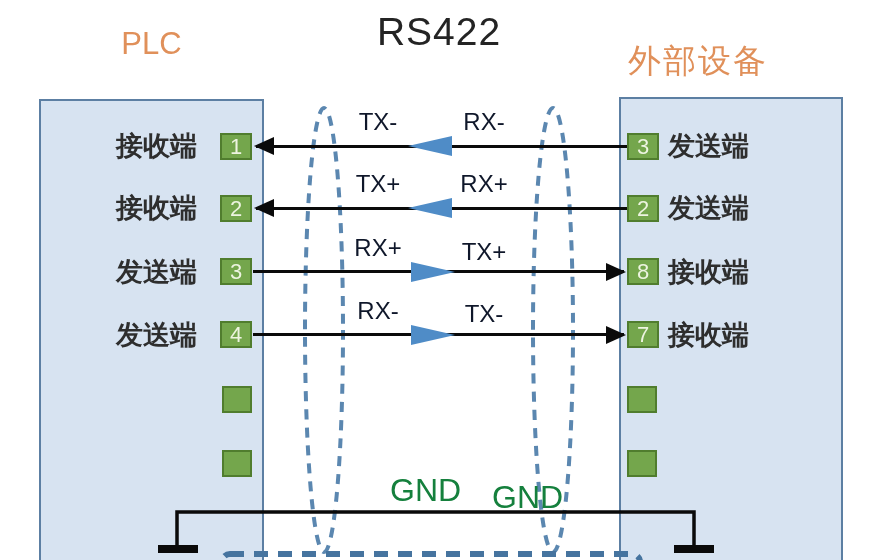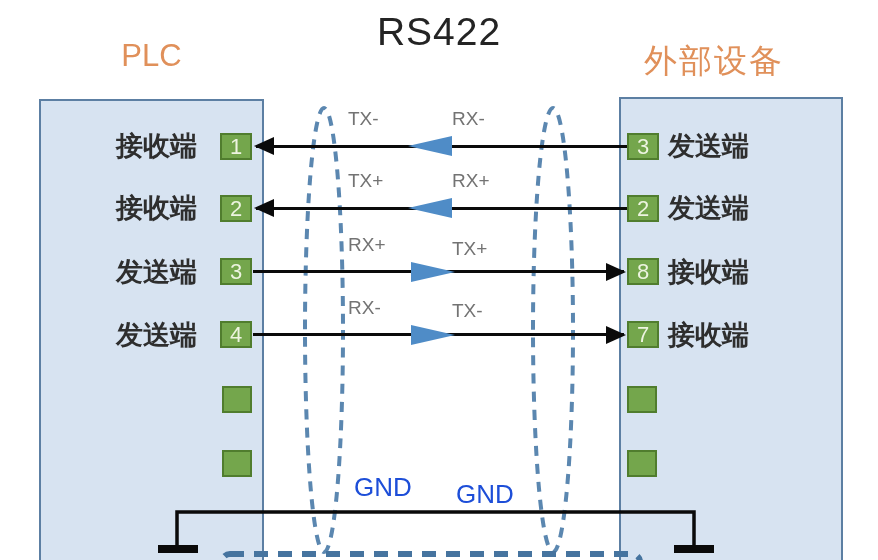--- a/index.html
+++ b/index.html
@@ -4,22 +4,22 @@
 <style>
   html,body{margin:0;padding:0;}
   body{
     width:878px;height:560px;position:relative;overflow:hidden;background:#ffffff;
     font-family:"Liberation Sans","DejaVu Sans",sans-serif;
   }
   .abs{position:absolute;}
   
   .title{left:0;top:10px;width:878px;text-align:center;font-size:39px;color:#242424;letter-spacing:1px;}
   .dev-label{font-size:31px;color:#e0905a;}
-  .dev-label.left{left:39px;top:38px;width:225px;text-align:center;}
-  .dev-label.right{left:644px;top:39px;font-size:33px;letter-spacing:2px;}
+  .dev-label.left{left:39px;top:26px;width:225px;text-align:center;}
+  .dev-label.right{left:628px;top:39px;font-size:33px;letter-spacing:2px;}
   
   .panel{background:#d7e3f1;border:2px solid #5c7fa3;border-bottom:none;}
   .panel.left{left:39px;top:99px;width:221px;height:461px;}
   .panel.right{left:619px;top:97px;width:220px;height:463px;}
   
   .pinbox{width:32px;height:27px;background:#74a64c;border:2px solid #507d2e;box-sizing:border-box;
           color:#edf4e0;font-size:22px;line-height:23px;text-align:center;}
   .pin-l{left:220px;}  .pin-r{left:627px;}
   .pt0{top:133px;} .pt1{top:195px;} .pt2{top:258px;} .pt3{top:321px;}
   .pt4{top:386px;} .pt5{top:450px;}
@@ -33,26 +33,26 @@
   .wl-b{left:253px;width:371px;}      
   .wy0{top:145px;} .wy1{top:207px;} .wy2{top:270px;} .wy3{top:333px;}
   .ablack{width:0;height:0;border-top:9px solid transparent;border-bottom:9px solid transparent;}
   .ablack.west{border-right:20px solid #0a0a0a;left:254px;}
   .ablack.east{border-left:20px solid #0a0a0a;left:606px;}
   .ay0{top:137px;} .ay1{top:199px;} .ay2{top:263px;} .ay3{top:326px;}
   .ablue{width:0;height:0;border-top:10px solid transparent;border-bottom:10px solid transparent;}
   .ablue.west{border-right:44px solid #4f8cc7;left:408px;}
   .ablue.east{border-left:44px solid #4f8cc7;left:411px;}
   .by0{top:136px;} .by1{top:198px;} .by2{top:262px;} .by3{top:325px;}
-  .wlabel{font-size:19px;color:#737373;text-align:left;}
+  .wlabel{font-size:24px;color:#0f172a;text-align:center;}
   .wlabel.l{left:348px;width:60px;}
   .wlabel.r{left:452px;width:64px;}
   .ly0{top:108px;} .ly1{top:170px;} .ly2{top:234px;} .ly3{top:297px;}
   
-  .gnd{font-size:26px;color:#1d4ed8;}
+  .gnd{font-size:32px;color:#15803d;margin-left:36px;}
   .gnd.l{left:354px;top:472px;}
   .gnd.r{left:456px;top:479px;}
   svg.overlay{left:0;top:0;pointer-events:none;}
 </style>
 </head>
 <body>
 
 <div class="abs title">RS422</div>
 <div class="abs dev-label left">PLC</div>
 <div class="abs dev-label right">外部设备</div>

